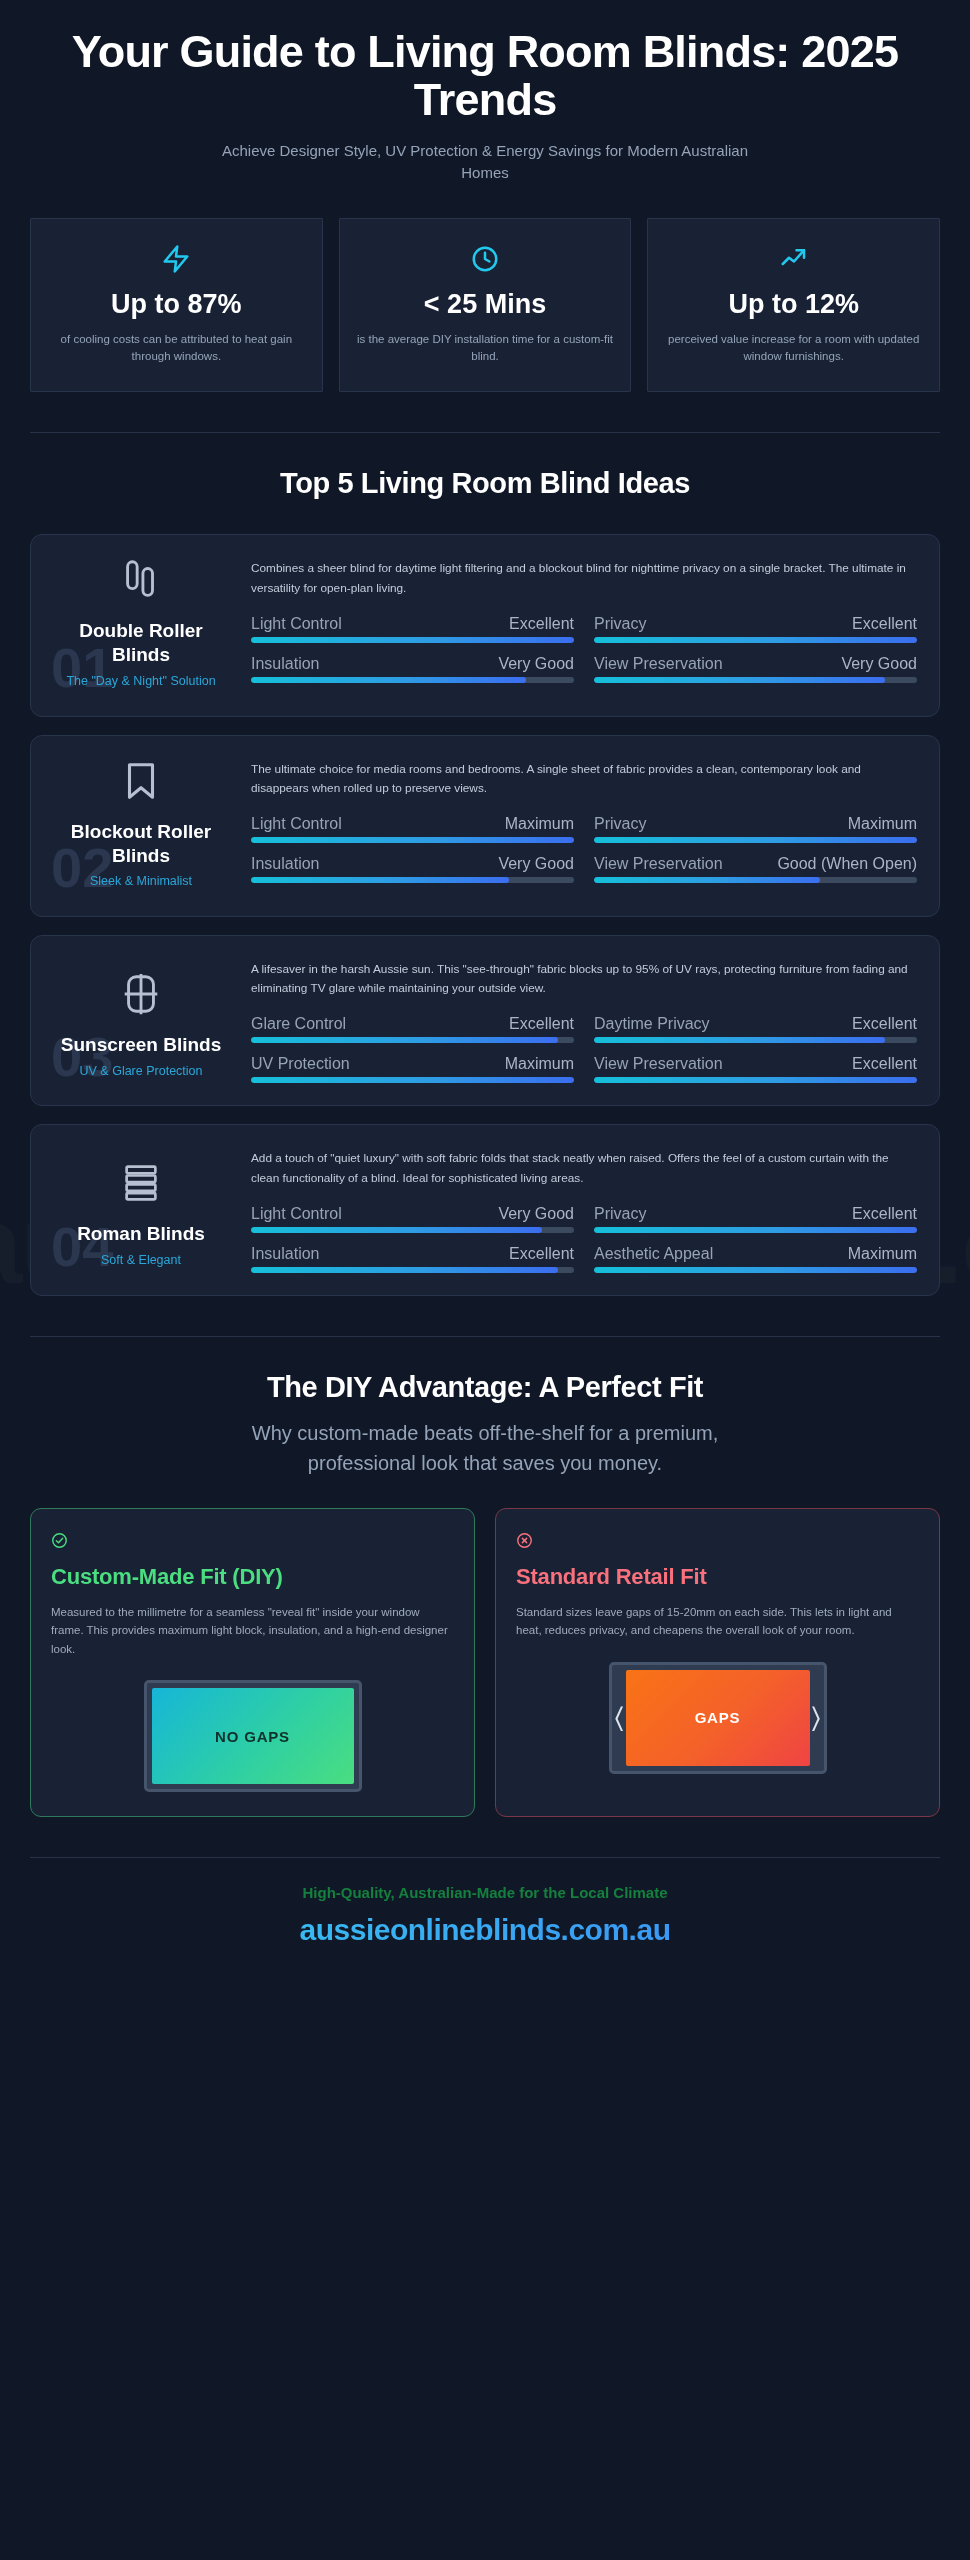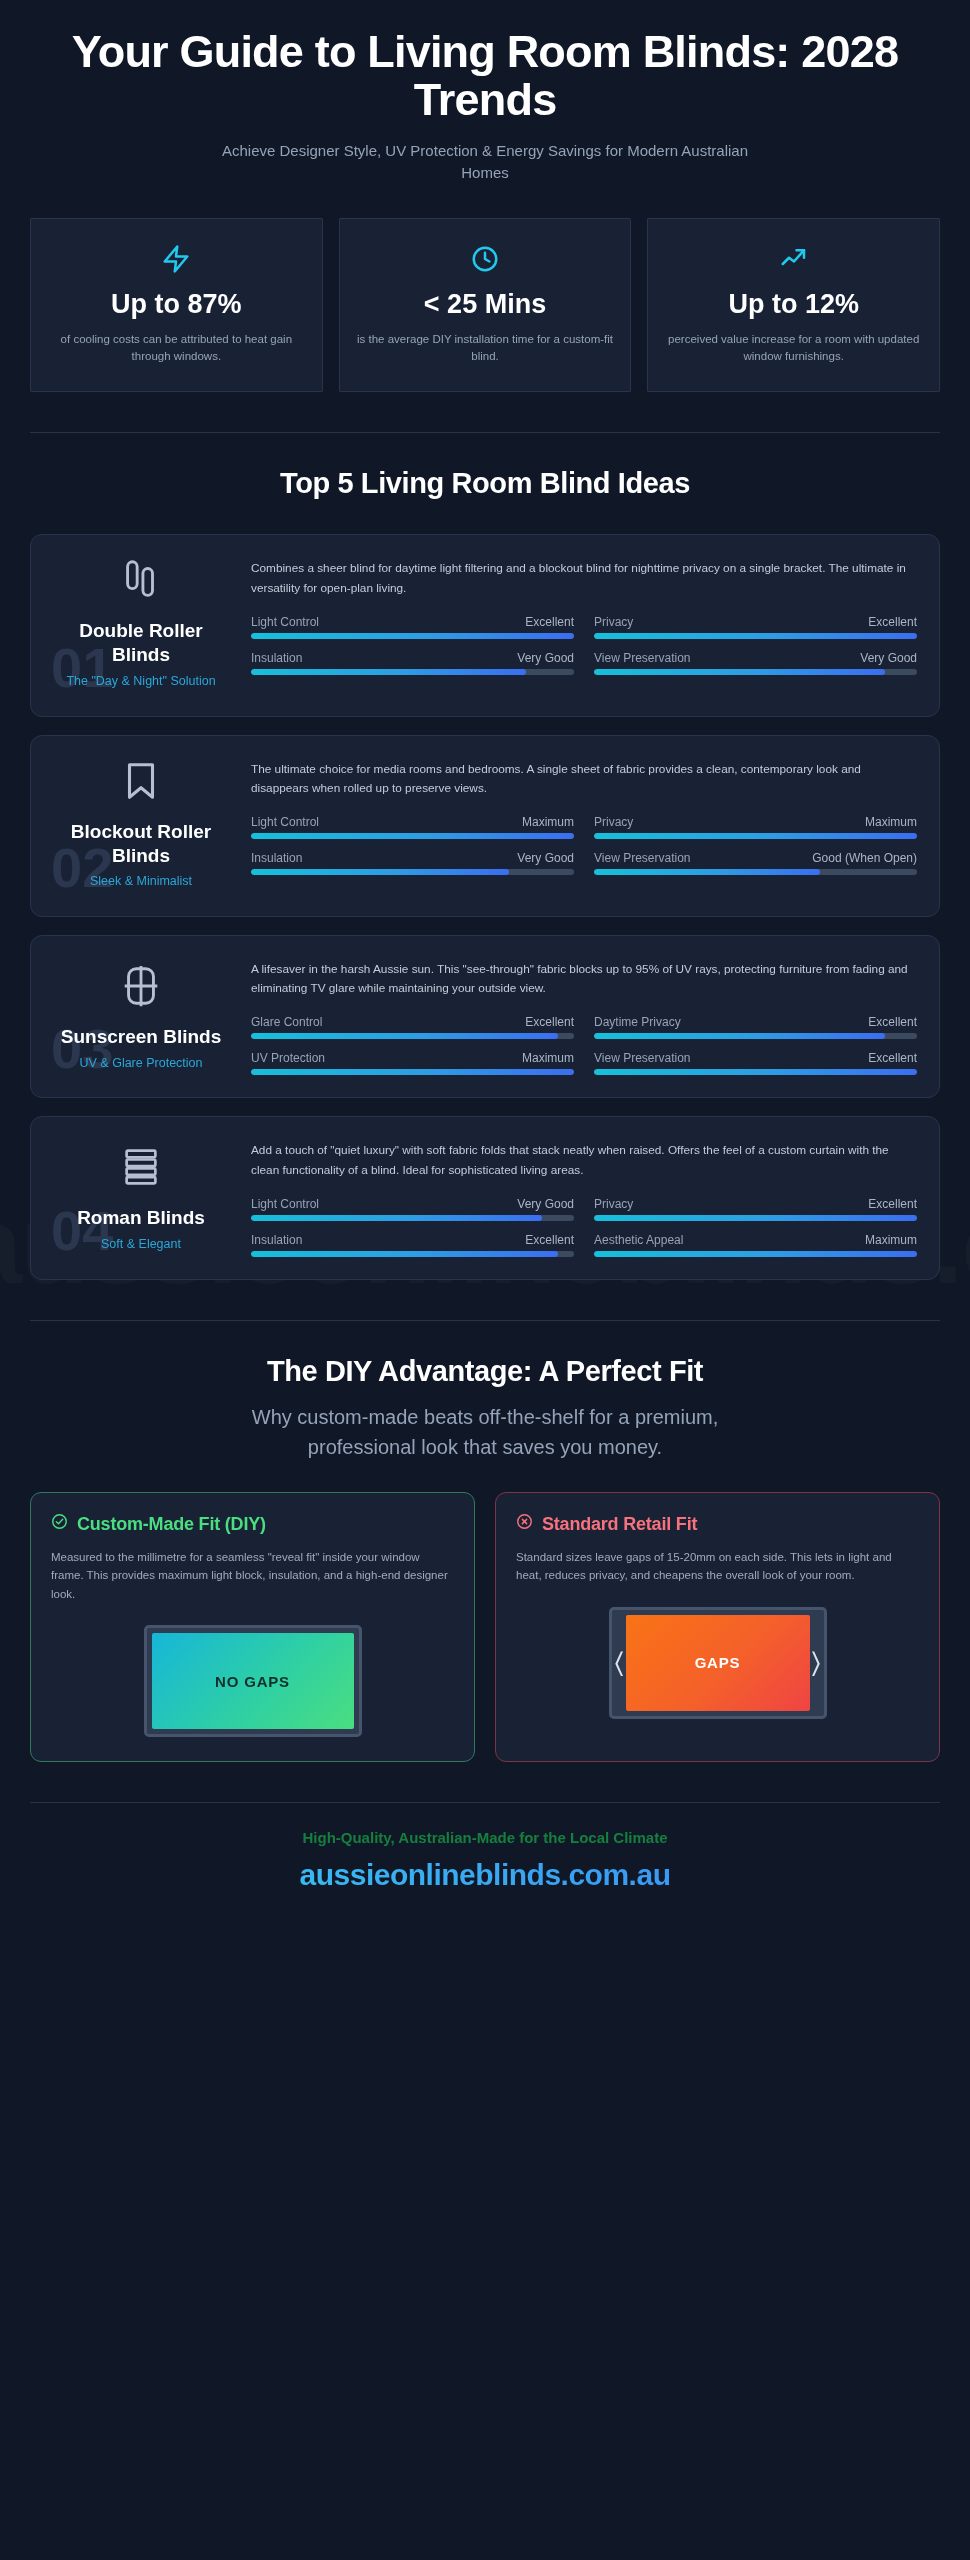--- a/index.html
+++ b/index.html
@@ -119,42 +119,42 @@
   }
   .metrics {
     margin-top:17px;
     display:grid;
     grid-template-columns:1fr 1fr;
     column-gap:20px;
     row-gap:12px;
   }
   .metric .mrow {
     display:flex; justify-content:space-between; align-items:baseline;
-    font-size:12px; color:#97a3b6; margin-bottom:4px;
+    font-size:16px; color:#97a3b6; margin-bottom:4px;
   }
   .metric .mrow .mval { color:#aab5c6; }
   .bar {
     height:6px; border-radius:4px; background:#3c4a60; overflow:hidden;
   }
   .bar > span {
     display:block; height:100%; border-radius:4px;
     background:linear-gradient(90deg,#16c0da 0%,#2e9de4 55%,#3b6ef0 100%);
   }
 
   
   .compare { display:flex; gap:20px; margin-top:30px; }
   .cmp {
     flex:1; border-radius:11px; padding:20px 20px 24px;
     background:#192235;
   }
   .cmp.good { border:1px solid #2f7a5b; }
   .cmp.bad  { border:1px solid #7a3646; }
   .cmp h3 {
-    display:flex; align-items:flex-end; gap:9px;
-    font-size:18px; font-weight:700; letter-spacing:-0.2px;
+    display:flex; align-items:flex-start; gap:9px;
+    font-size:22px; font-weight:700; letter-spacing:-0.2px;flex-direction:column;
   }
   .cmp.good h3 { color:#4ade80; }
   .cmp.bad  h3 { color:#f8717c; }
   .cmp p { margin-top:13px; font-size:11.5px; line-height:1.62; color:#9fabbd; }
   .winwrap { margin-top:22px; display:flex; justify-content:center; }
   .frame {
     width:218px; height:112px; border-radius:5px;
     border:3px solid #47556c; background:#2f3b50;
     padding:5px;
     display:flex; align-items:center; justify-content:center;
@@ -194,21 +194,21 @@
 </head>
 <body>
 
 <div class="page">
 
   <div class="watermark">aussieonlineblinds.com</div>
 
   <div class="inner">
 
     <div class="hero">
-      <h1>Your Guide to Living Room Blinds: 2028 Trends</h1>
+      <h1>Your Guide to Living Room Blinds: 2025 Trends</h1>
       <div class="sub">Achieve Designer Style, UV Protection &amp; Energy Savings for Modern Australian Homes</div>
     </div>
 
     <div class="stats">
 
       <div class="stat">
         <div class="ico">
           <svg width="30" height="30" viewBox="0 0 24 24" fill="none" stroke="#22c9ef" stroke-width="2" stroke-linecap="round" stroke-linejoin="round">
               <polygon points="13 2 3 14 12 14 11 22 21 10 12 10 13 2"></polygon>
             </svg>

